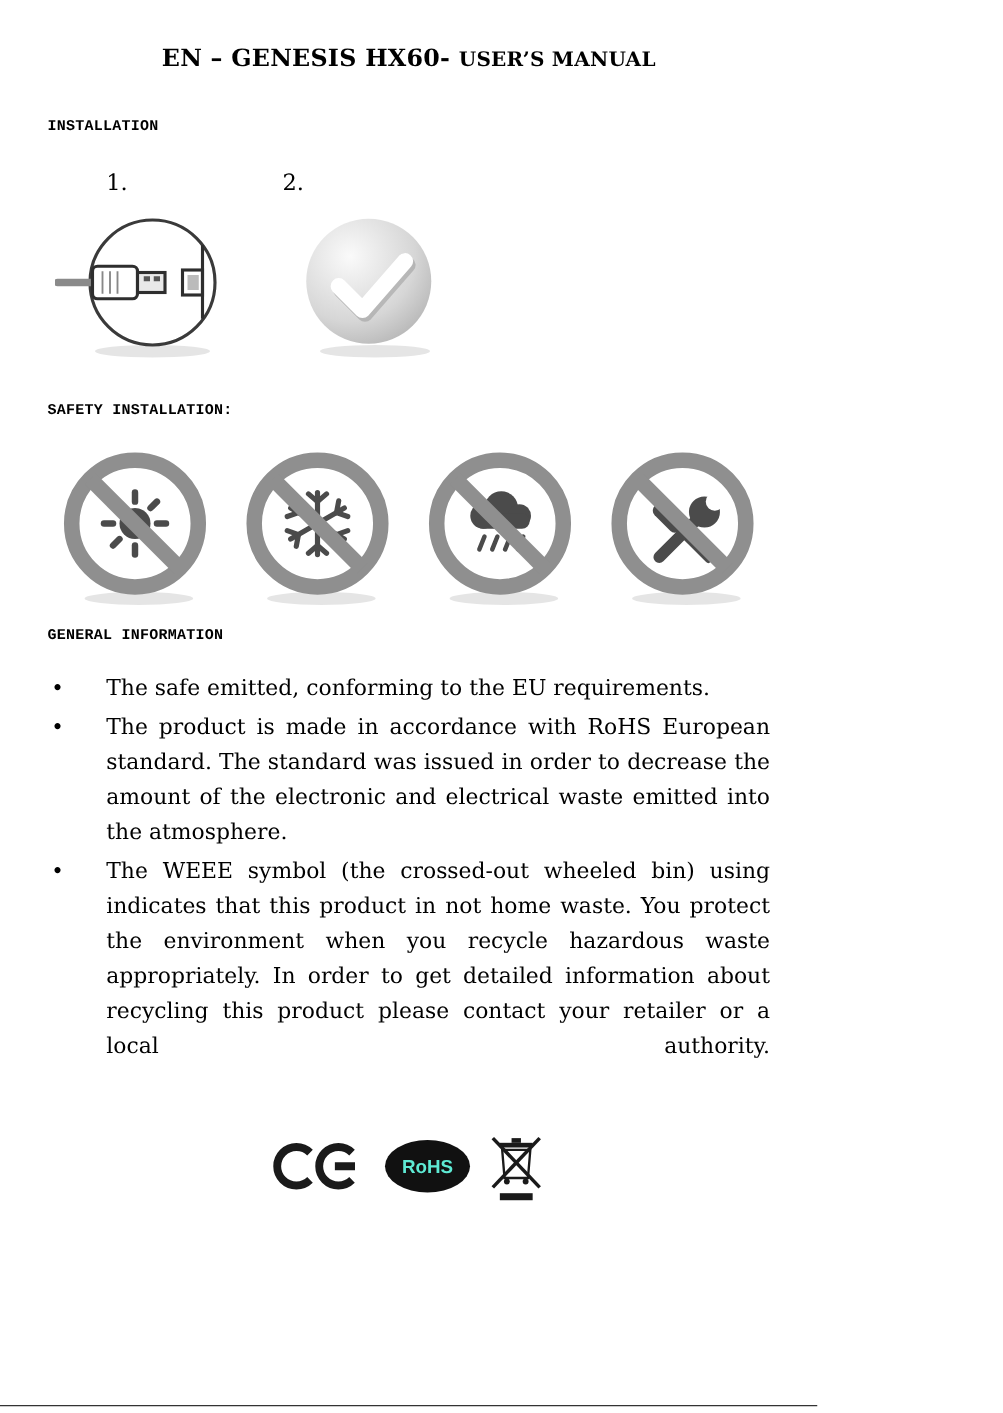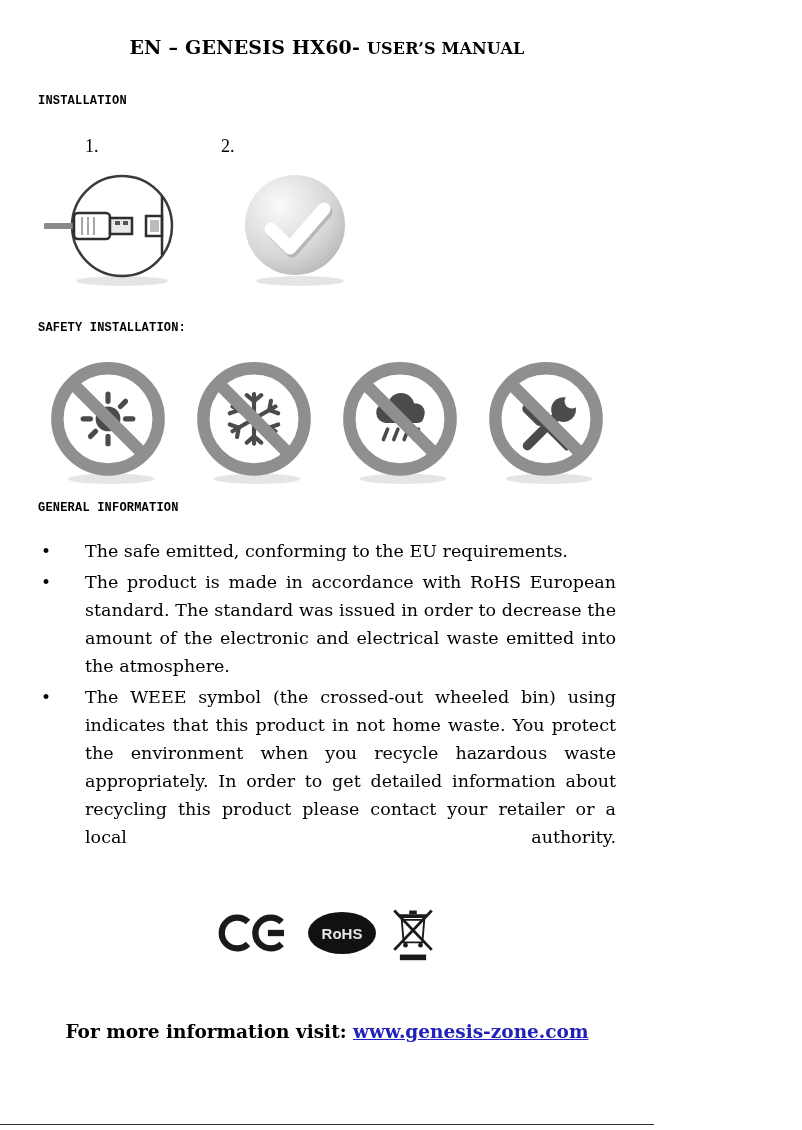--- a/index.html
+++ b/index.html
@@ -6,37 +6,37 @@
   .page {
     width:654px; height:1130px; box-sizing:border-box; position:relative;
     background:#fff; color:#000; overflow:hidden;
     font-family:"DejaVu Serif", serif;
     padding:36px 38px 0;
   }
   .title { text-align:center; margin:0; font-weight:bold; font-size:19px; letter-spacing:0.2px; }
   .title-sub { font-size:16px; }
   h2 { font-size:12px; font-weight:bold; margin:0; letter-spacing:0.2px;font-family:Liberation Mono, monospace; }
   .h-install { margin-top:36px; }
-  .steps { margin-top:28px; padding-left:47px; font-size:18px;font-family:Liberation Serif, serif; }
+  .steps { margin-top:28px; padding-left:47px; font-size:18px; }
   .step-2 { margin-left:118px; }
   .install-icons { margin-top:12px; display:flex; align-items:center; gap:44px; padding-left:6px; }
   .h-safety { margin-top:34px; }
   .prohibit-row { margin-top:26px; display:flex; justify-content:center; gap:22px; }
   .h-general { margin-top:16px; }
   .bullets { list-style:none; margin:22px 0 0; padding:0; }
   .bullets li {
     position:relative; padding-left:47px; font-size:17.5px; line-height:28px;
     text-align:justify; margin-bottom:3px;
   }
   .bullets li::before { content:"\2022"; position:absolute; left:3px; top:0; font-size:17px; }
   .justify-last { text-align-last:justify; }
   .compliance { margin-top:52px; display:flex; justify-content:center; align-items:center; gap:13px; }
   .rohs {
     width:68px; height:42px; background:#111; border-radius:50%;
-    color:#e5e5e5; display:flex; align-items:center; justify-content:center;
+    color:#5eead4; display:flex; align-items:center; justify-content:center;
     font-family:"Liberation Sans", sans-serif; font-weight:bold; font-size:15px;
   }
   .footer-line { margin:58px 0 0; text-align:center; font-size:18.5px; font-weight:bold; }
   .footer-line a { color:#2222bb; text-decoration:underline; cursor:pointer; }
   .page-rule { position:absolute; left:0; right:0; bottom:5px; border-top:1.6px solid #333; }
   svg { display:block; }
 </style>
 </head>
 <body>
 
@@ -196,20 +196,16 @@
         <path d="M13 18 H37 L35 42 H15 Z" fill="none" stroke="#1a1a1a" stroke-width="2"></path>
         <circle cx="17" cy="45" r="2.5" fill="#1a1a1a"></circle>
         <circle cx="33" cy="45" r="2.5" fill="#1a1a1a"></circle>
         <line x1="5" y1="8" x2="45" y2="50" stroke="#1a1a1a" stroke-width="3"></line>
         <line x1="45" y1="8" x2="5" y2="50" stroke="#1a1a1a" stroke-width="3"></line>
         <rect x="11" y="55" width="28" height="6" fill="#1a1a1a"></rect>
       </svg>
     </span>
   </div>
 
-  <p class="footer-line">
-    <span>For more information visit:</span>
-    <a>www.genesis-zone.com</a>
-  </p>
 
   <div class="page-rule"></div>
 
 </div>
 
 </body></html>

